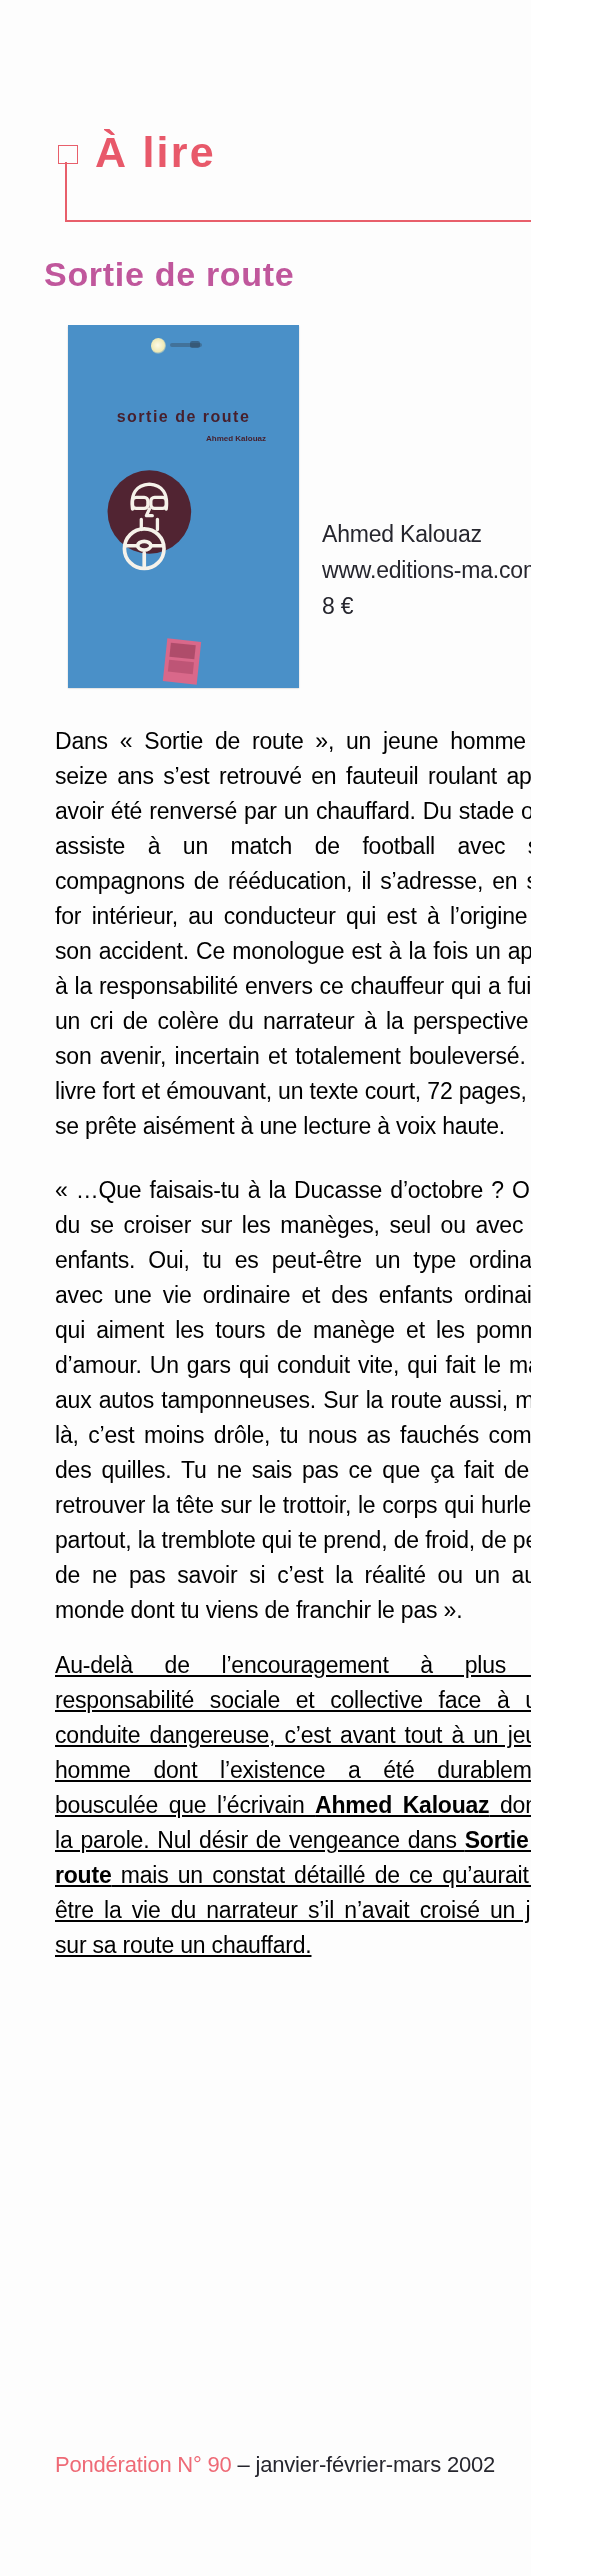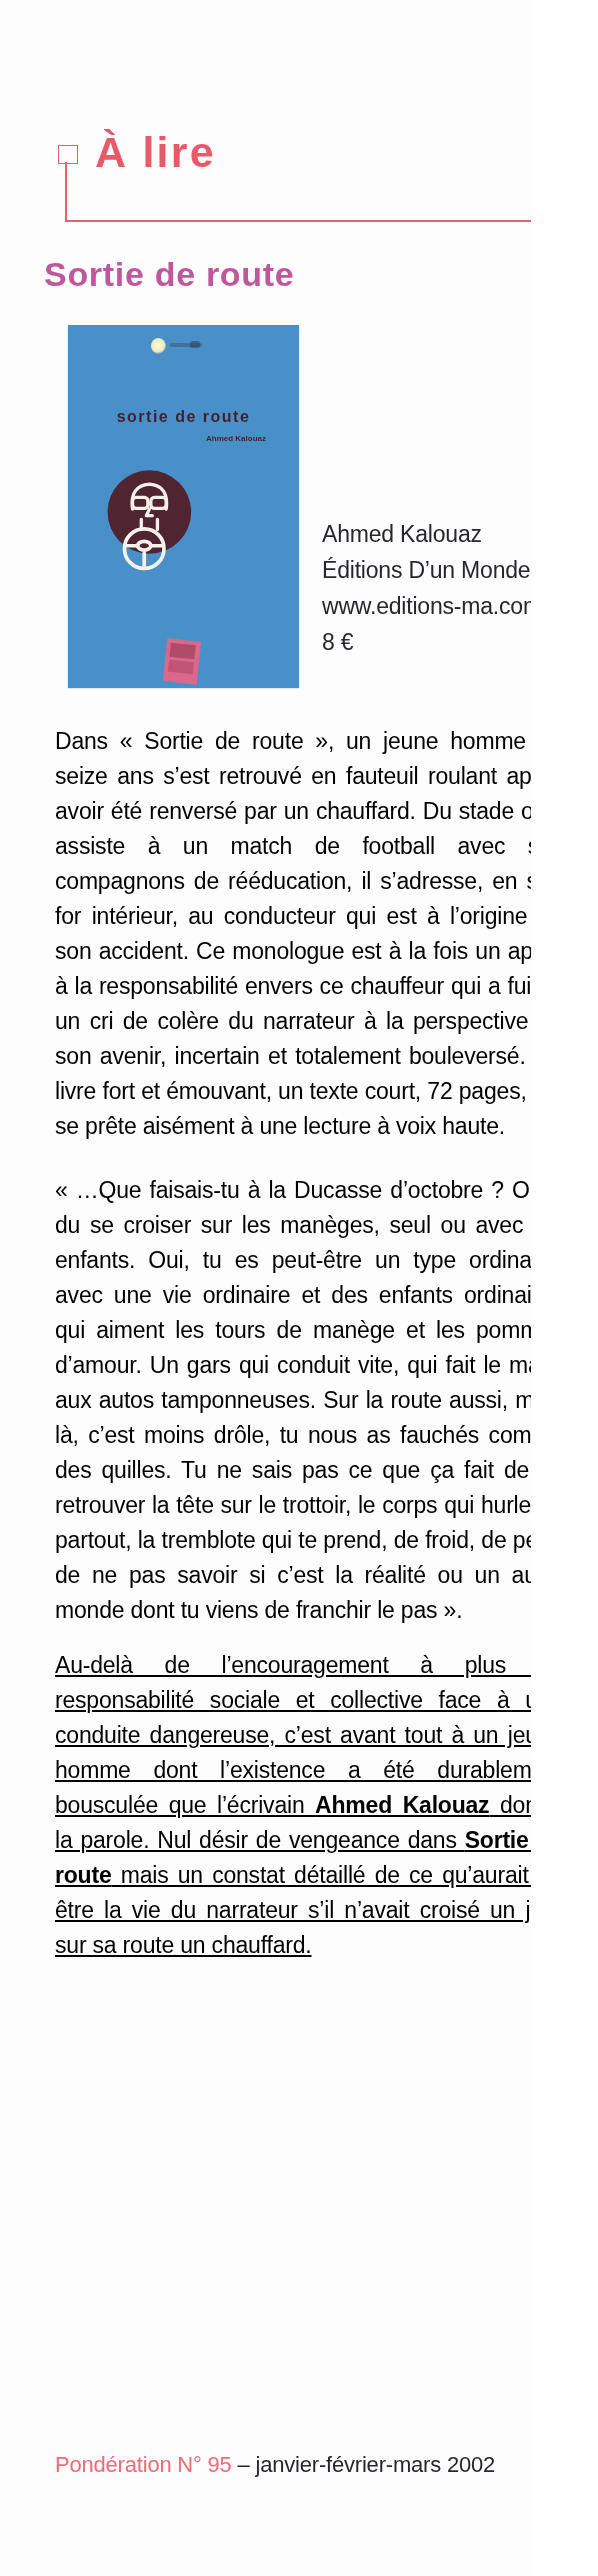--- a/index.html
+++ b/index.html
@@ -116,29 +116,28 @@
       </g>
     </svg>
     <div class="cover-stamp">
       <span class="r1"></span>
       <span class="r2"></span>
     </div>
   </div>
 
   <div class="book-info">
     <div>Ahmed Kalouaz</div>
-    <div>Éditions D’un Monde</div>
     <div>www.editions-ma.com</div>
     <div>8 €</div>
   </div>
 
   <div class="article">
     <p class="p1">Dans « Sortie de route », un jeune homme de seize ans s’est retrouvé en fauteuil roulant après avoir été renversé par un chauffard. Du stade où il assiste à un match de football avec ses compagnons de rééducation, il s’adresse, en son for intérieur, au conducteur qui est à l’origine de son accident. Ce monologue est à la fois un appel à la responsabilité envers ce chauffeur qui a fui, et un cri de colère du narrateur à la perspective de son avenir, incertain et totalement bouleversé. Un livre fort et émouvant, un texte court, 72 pages, qui se prête aisément à une lecture à voix haute.</p>
     <p class="quote">« …Que faisais-tu à la Ducasse d’octobre ? On a du se croiser sur les manèges, seul ou avec tes enfants. Oui, tu es peut-être un type ordinaire, avec une vie ordinaire et des enfants ordinaires qui aiment les tours de manège et les pommes d’amour. Un gars qui conduit vite, qui fait le malin aux autos tamponneuses. Sur la route aussi, mais là, c’est moins drôle, tu nous as fauchés comme des quilles. Tu ne sais pas ce que ça fait de se retrouver la tête sur le trottoir, le corps qui hurle de partout, la tremblote qui te prend, de froid, de peur, de ne pas savoir si c’est la réalité ou un autre monde dont tu viens de franchir le pas ».</p>
     <p class="p3"><span>Au-delà de l’encouragement à plus de responsabilité sociale et collective face à une conduite dangereuse, c’est avant tout à un jeune homme dont l’existence a été durablement bousculée que l’écrivain </span><span style="font-weight: 700;">Ahmed Kalouaz</span><span> donne la parole. Nul désir de vengeance dans </span><span style="font-weight: 700;">Sortie de route</span><span> mais un constat détaillé de ce qu’aurait pu être la vie du narrateur s’il n’avait croisé un jour sur sa route un chauffard.</span></p>
   </div>
 
   <div class="footer">
-    <span class="mag">Pondération N° 95</span><span class="issue"> – janvier-février-mars 2002</span>
+    <span class="mag">Pondération N° 90</span><span class="issue"> – janvier-février-mars 2002</span>
   </div>
 
 </div>
 
 
 </body></html>

